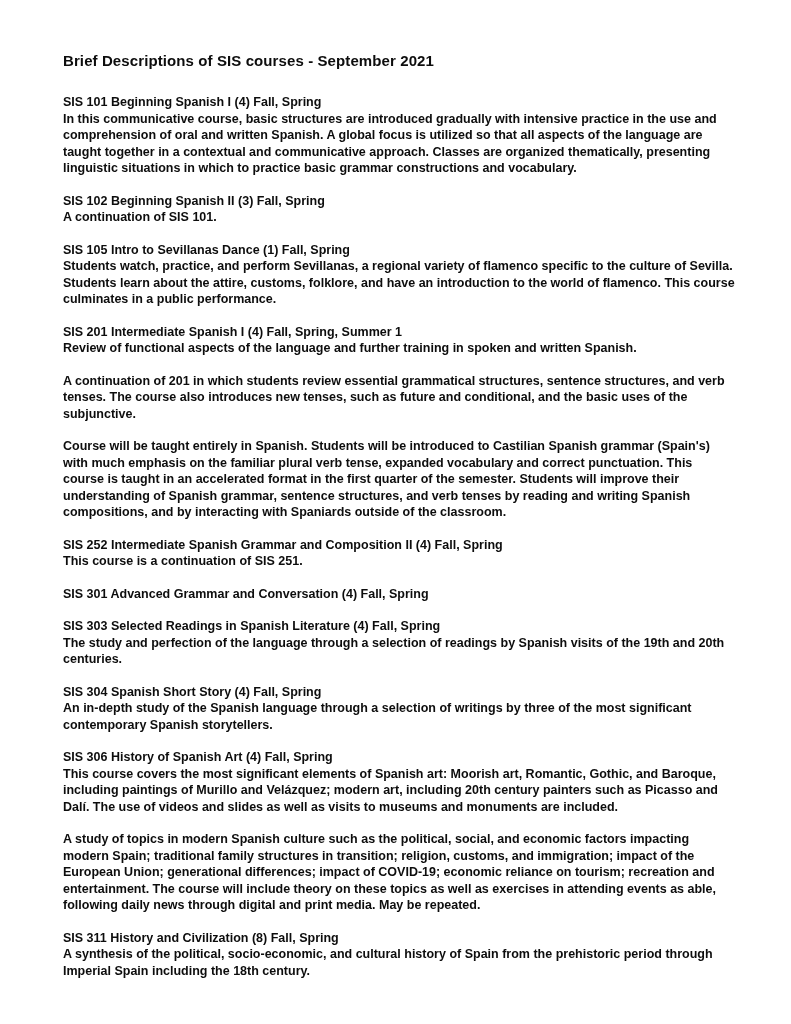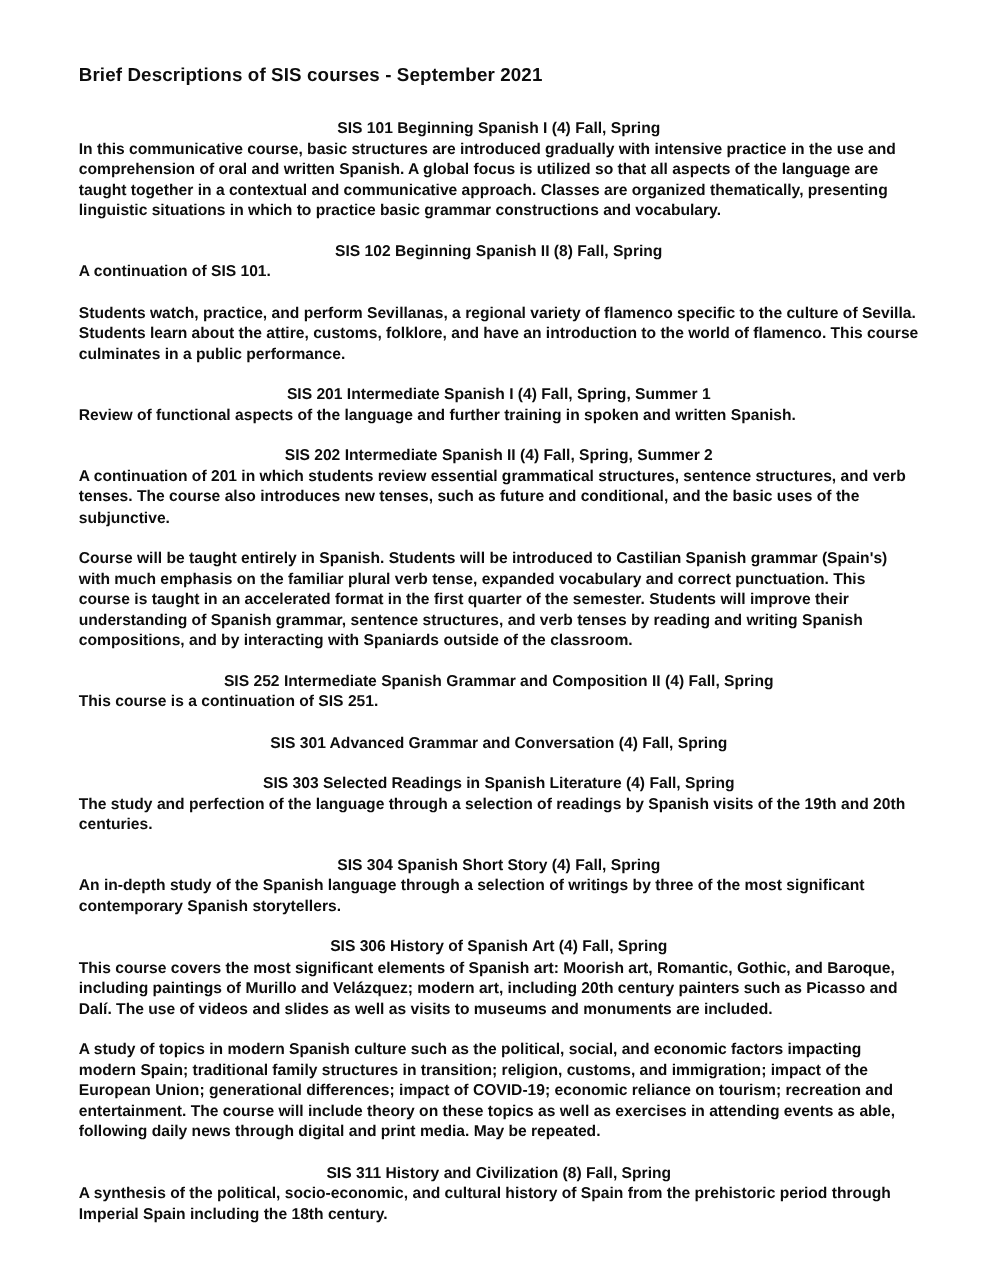--- a/index.html
+++ b/index.html
@@ -29,21 +29,20 @@
     line-height: 18px;
   }
   .course-entry {
     margin: 0 0 16px 0;
   }
   .course-heading {
     font-size: 12.5px;
     font-weight: bold;
     line-height: 16.5px;
     margin: 0;
-    text-align: center;
   }
   .course-description {
     font-size: 12.5px;
     font-weight: bold;
     line-height: 16.5px;
     margin: 0;
     max-width: 675px;
   }
 </style>
 </head>
@@ -51,35 +50,35 @@
 
 <div class="page">
   <h1 class="doc-title">Brief Descriptions of SIS courses - September 2021</h1>
   <div id="course-list">
   <div class="course-entry">
     <p class="course-heading">SIS 101 Beginning Spanish I (4) Fall, Spring</p>
     <p class="course-description">In this communicative course, basic structures are introduced gradually with intensive practice in the use and comprehension of oral and written Spanish. A global focus is utilized so that all aspects of the language are taught together in a contextual and communicative approach. Classes are organized thematically, presenting linguistic situations in which to practice basic grammar constructions and vocabulary.</p>
   </div>
 
   <div class="course-entry">
-    <p class="course-heading">SIS 102 Beginning Spanish II (8) Fall, Spring</p>
+    <p class="course-heading">SIS 102 Beginning Spanish II (3) Fall, Spring</p>
     <p class="course-description">A continuation of SIS 101.</p>
   </div>
 
   <div class="course-entry">
+    <p class="course-heading">SIS 105 Intro to Sevillanas Dance (1) Fall, Spring</p>
     <p class="course-description">Students watch, practice, and perform Sevillanas, a regional variety of flamenco specific to the culture of Sevilla.  Students learn about the attire, customs, folklore, and have an introduction to the world of flamenco. This course culminates in a public performance.</p>
   </div>
 
   <div class="course-entry">
     <p class="course-heading">SIS 201 Intermediate Spanish I (4) Fall, Spring, Summer 1</p>
     <p class="course-description">Review of functional aspects of the language and further training in spoken and written Spanish.</p>
   </div>
 
   <div class="course-entry">
-    <p class="course-heading">SIS 202 Intermediate Spanish II (4) Fall, Spring, Summer 2</p>
     <p class="course-description">A continuation of 201 in which students review essential grammatical structures, sentence structures, and verb tenses. The course also introduces new tenses, such as future and conditional, and the basic uses of the subjunctive.</p>
   </div>
 
   <div class="course-entry">
     <p class="course-description">Course will be taught entirely in Spanish. Students will be introduced to Castilian Spanish grammar (Spain's) with much emphasis on the familiar plural verb tense, expanded vocabulary and correct punctuation. This course is taught in an accelerated format in the first quarter of the semester. Students will improve their understanding of Spanish grammar, sentence structures, and verb tenses by reading and writing Spanish compositions, and by interacting with Spaniards outside of the classroom.</p>
   </div>
 
   <div class="course-entry">
     <p class="course-heading">SIS 252 Intermediate Spanish Grammar and Composition II (4) Fall, Spring</p>
     <p class="course-description">This course is a continuation of SIS 251.</p>

